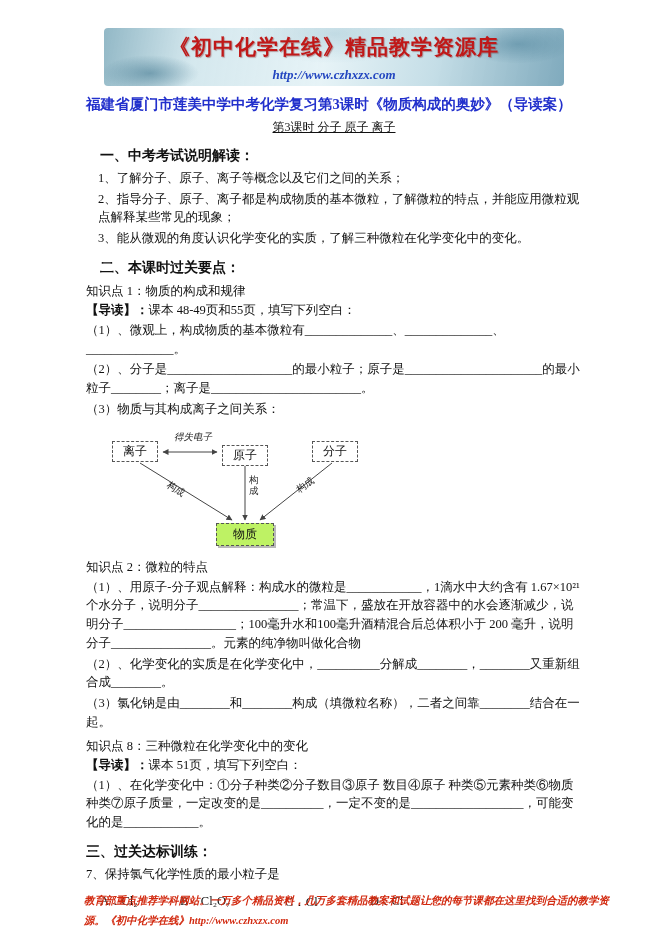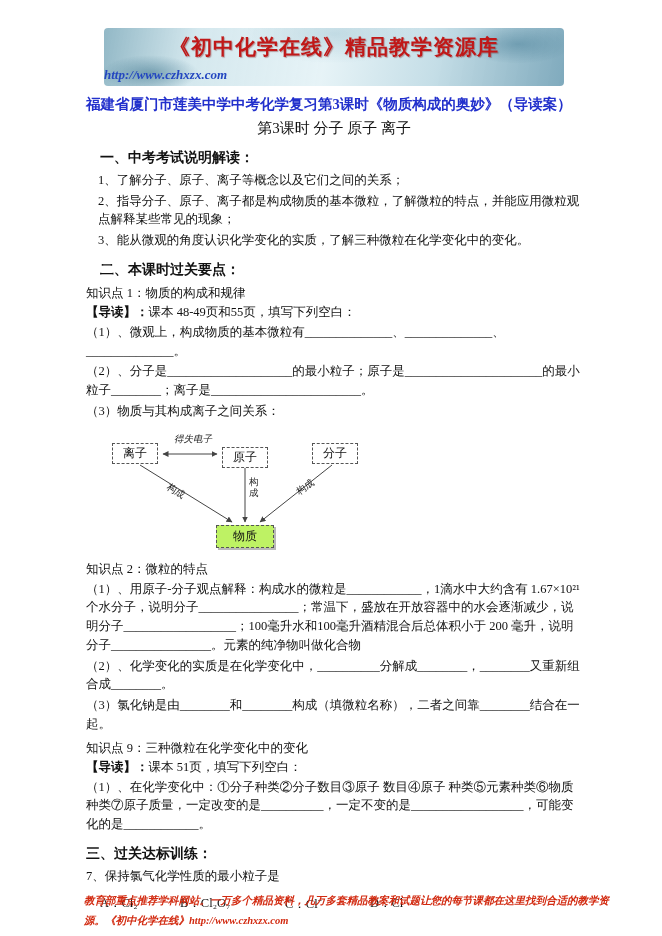--- a/index.html
+++ b/index.html
@@ -30,31 +30,32 @@
   .banner-title {
     text-align: center;
     color: #c01818;
     font-weight: bold;
     font-size: 21px;
     letter-spacing: 1px;
     padding-top: 5px;
     text-shadow: 1px 1px 1px rgba(110,0,0,.35);
   }
   .banner-url {
+    text-align: center;
     color: #2346c0;
     font-size: 13px;
     font-weight: bold;
     font-style: italic;
     margin-top: 6px;
   }
 
   
   .doc-title { color: #2230cc; font-weight: bold; font-size: 14.5px; line-height: 1.5; }
   .lesson-title { text-align: center; font-weight: bold; font-size: 14px; margin-top: 3px; }
-  .lesson-subtitle { text-align: center; font-size: 15px; margin-top: 3px; }
+  .lesson-subtitle { text-align: center; font-size: 12px; margin-top: 3px; text-decoration: underline; }
 
   .sec-heading { font-weight: bold; font-size: 14px; margin: 11px 0 4px 0; padding-left: 14px; }
   .sec-heading.no-indent { padding-left: 0; }
 
   .para { font-size: 12.5px; line-height: 1.5; margin: 2px 0; }
   .para.ind { padding-left: 12px; }
   .kp-title { font-size: 12.5px; margin-top: 6px; }
   .guide { font-size: 12.5px; margin: 2px 0; }
   .guide .lbl { font-weight: bold; }
 
@@ -147,21 +148,21 @@
     <div class="dlabel compose-left">构成</div>
     <div class="dlabel compose-mid">构成</div>
     <div class="dlabel compose-right">构成</div>
   </div>
 
   <div class="kp-title">知识点 2：微粒的特点</div>
   <div class="para">（1）、用原子-分子观点解释：构成水的微粒是____________，1滴水中大约含有 1.67×10²¹ 个水分子，说明分子________________；常温下，盛放在开放容器中的水会逐渐减少，说明分子__________________；100毫升水和100毫升酒精混合后总体积小于 200 毫升，说明分子________________。元素的纯净物叫做化合物</div>
   <div class="para">（2）、化学变化的实质是在化学变化中，__________分解成________，________又重新组合成________。</div>
   <div class="para">（3）氯化钠是由________和________构成（填微粒名称），二者之间靠________结合在一起。</div>
 
-  <div class="kp-title">知识点 9：三种微粒在化学变化中的变化</div>
+  <div class="kp-title">知识点 8：三种微粒在化学变化中的变化</div>
   <div class="guide">
     <span class="lbl">【导读】：</span><span>课本 51页，填写下列空白：</span>
   </div>
   <div class="para">（1）、在化学变化中：①分子种类②分子数目③原子 数目④原子 种类⑤元素种类⑥物质种类⑦原子质量，一定改变的是__________，一定不变的是__________________，可能变化的是____________。</div>
 
   <div class="sec-heading no-indent">三、过关达标训练：</div>
 
   <div class="para">7、保持氯气化学性质的最小粒子是</div>
   <div class="choices-row">
     <span class="choice">A．Cl₂</span>

